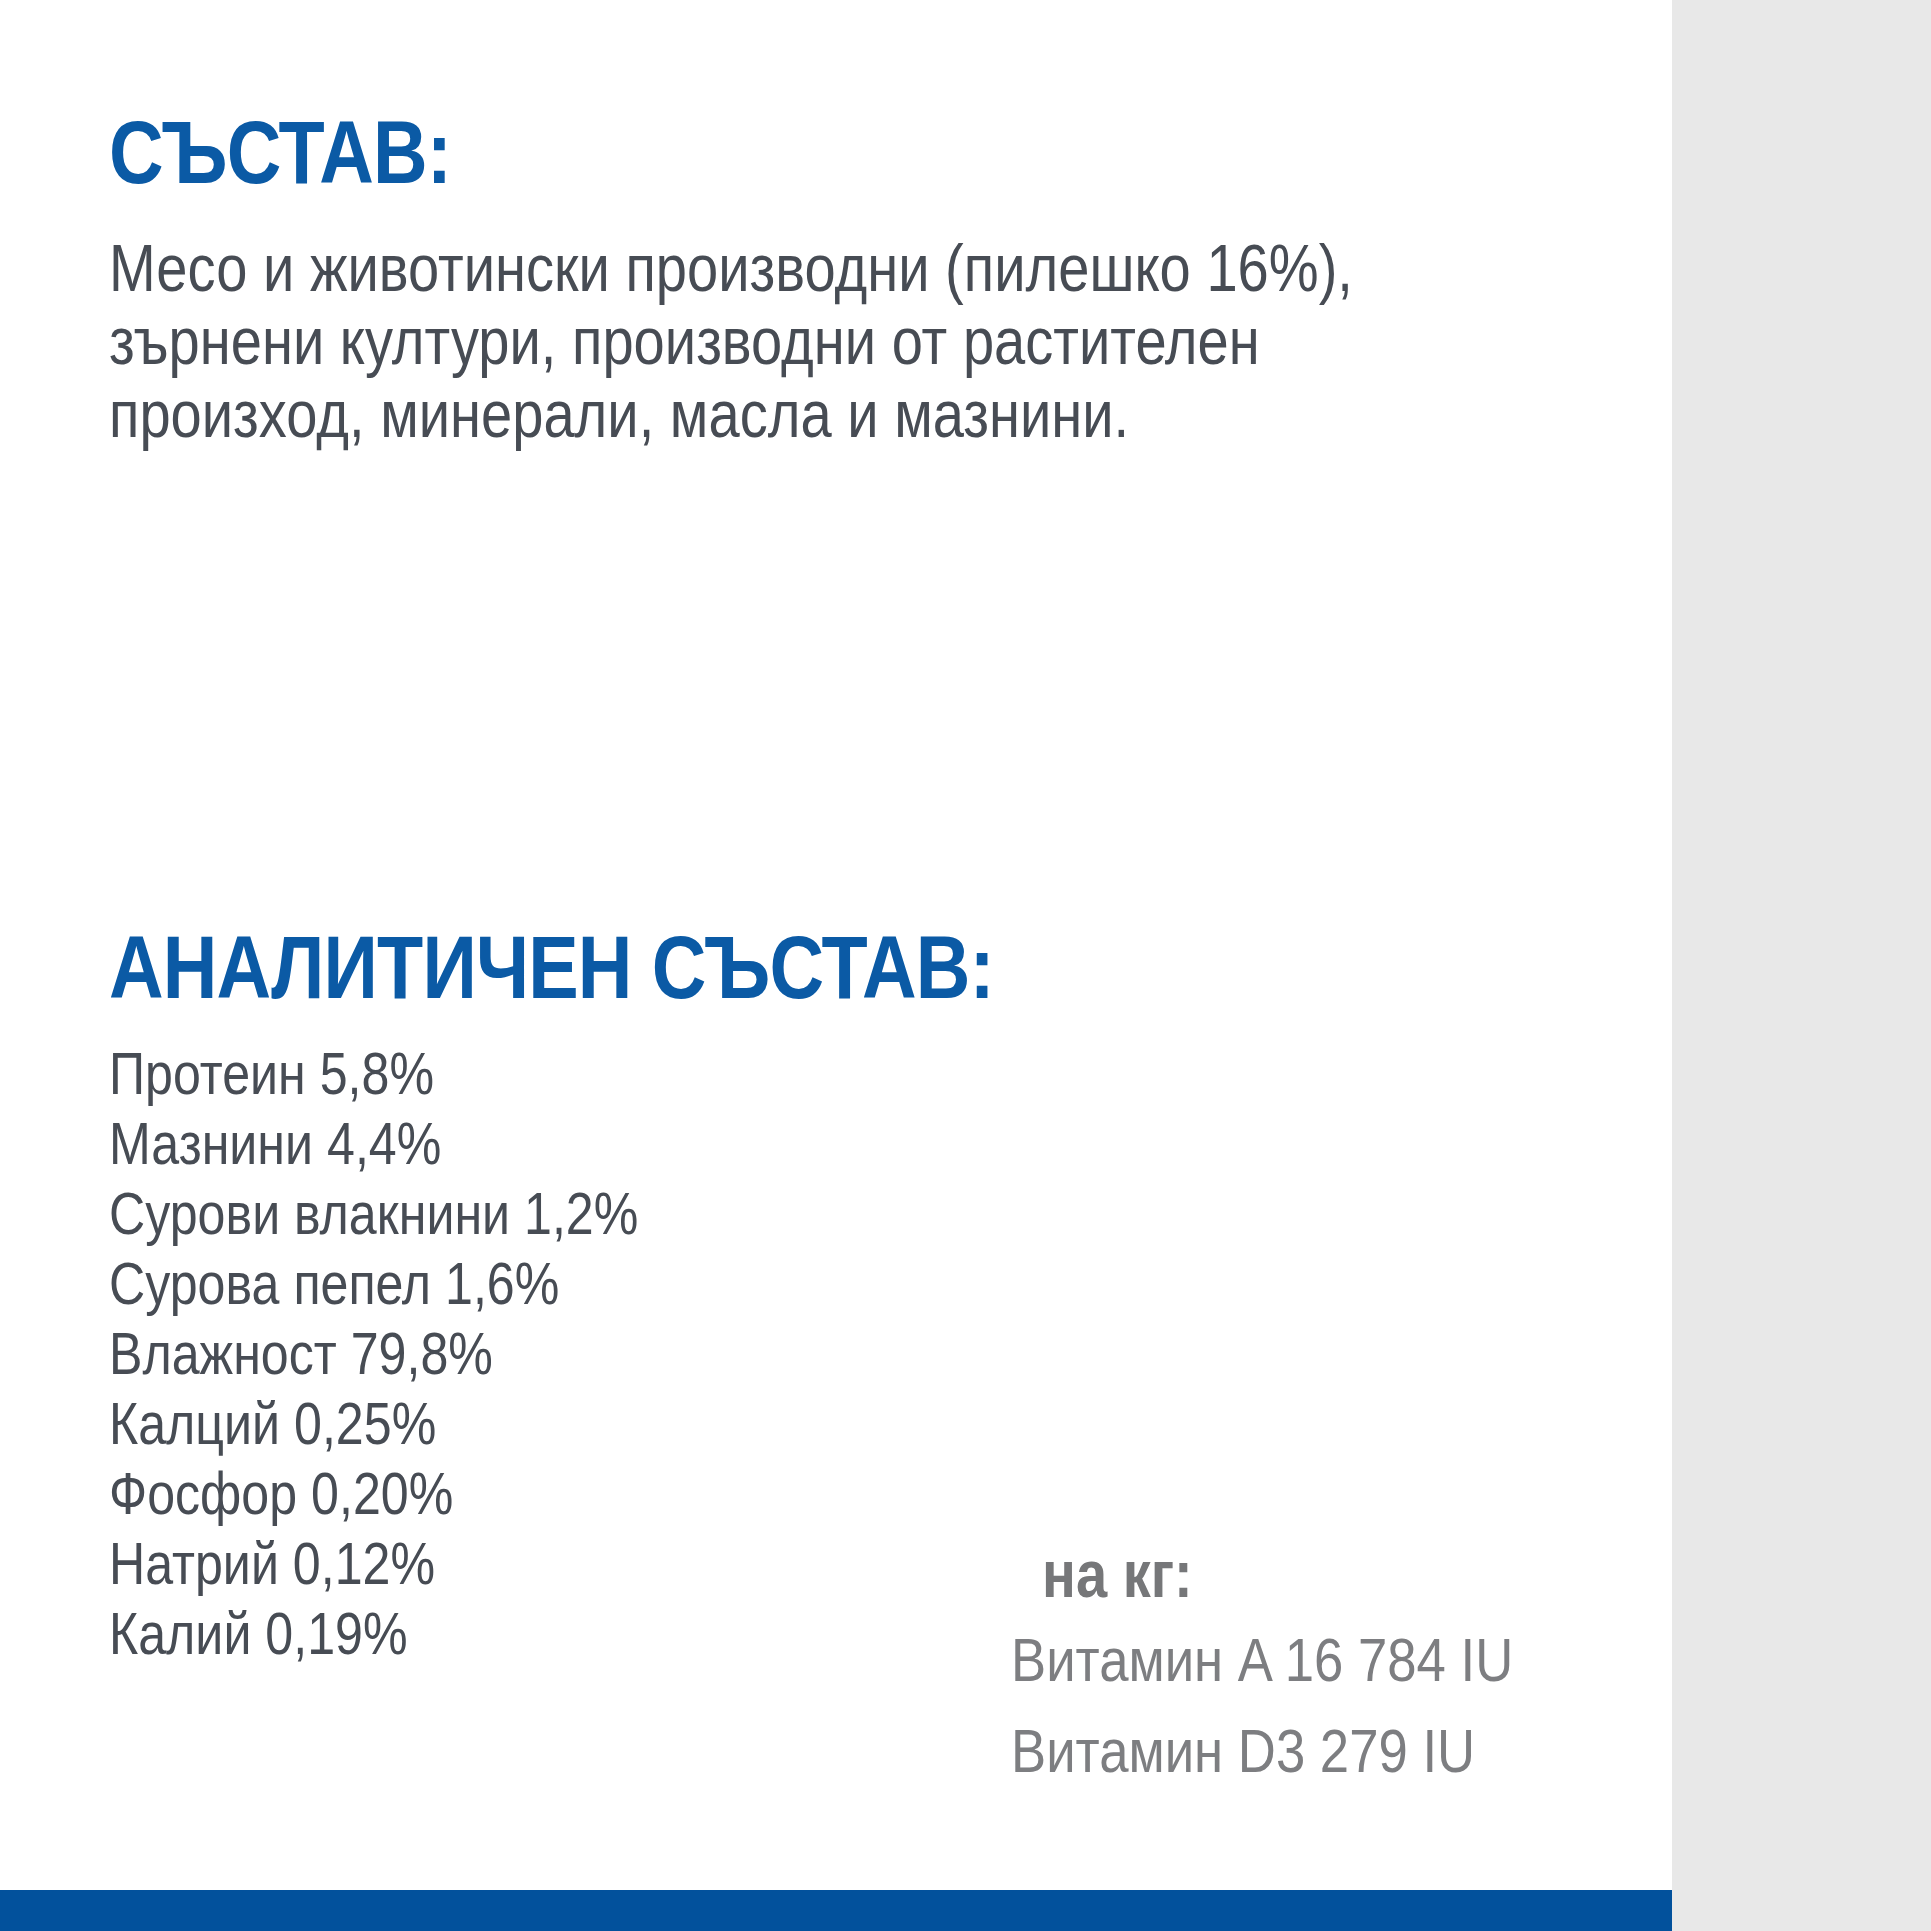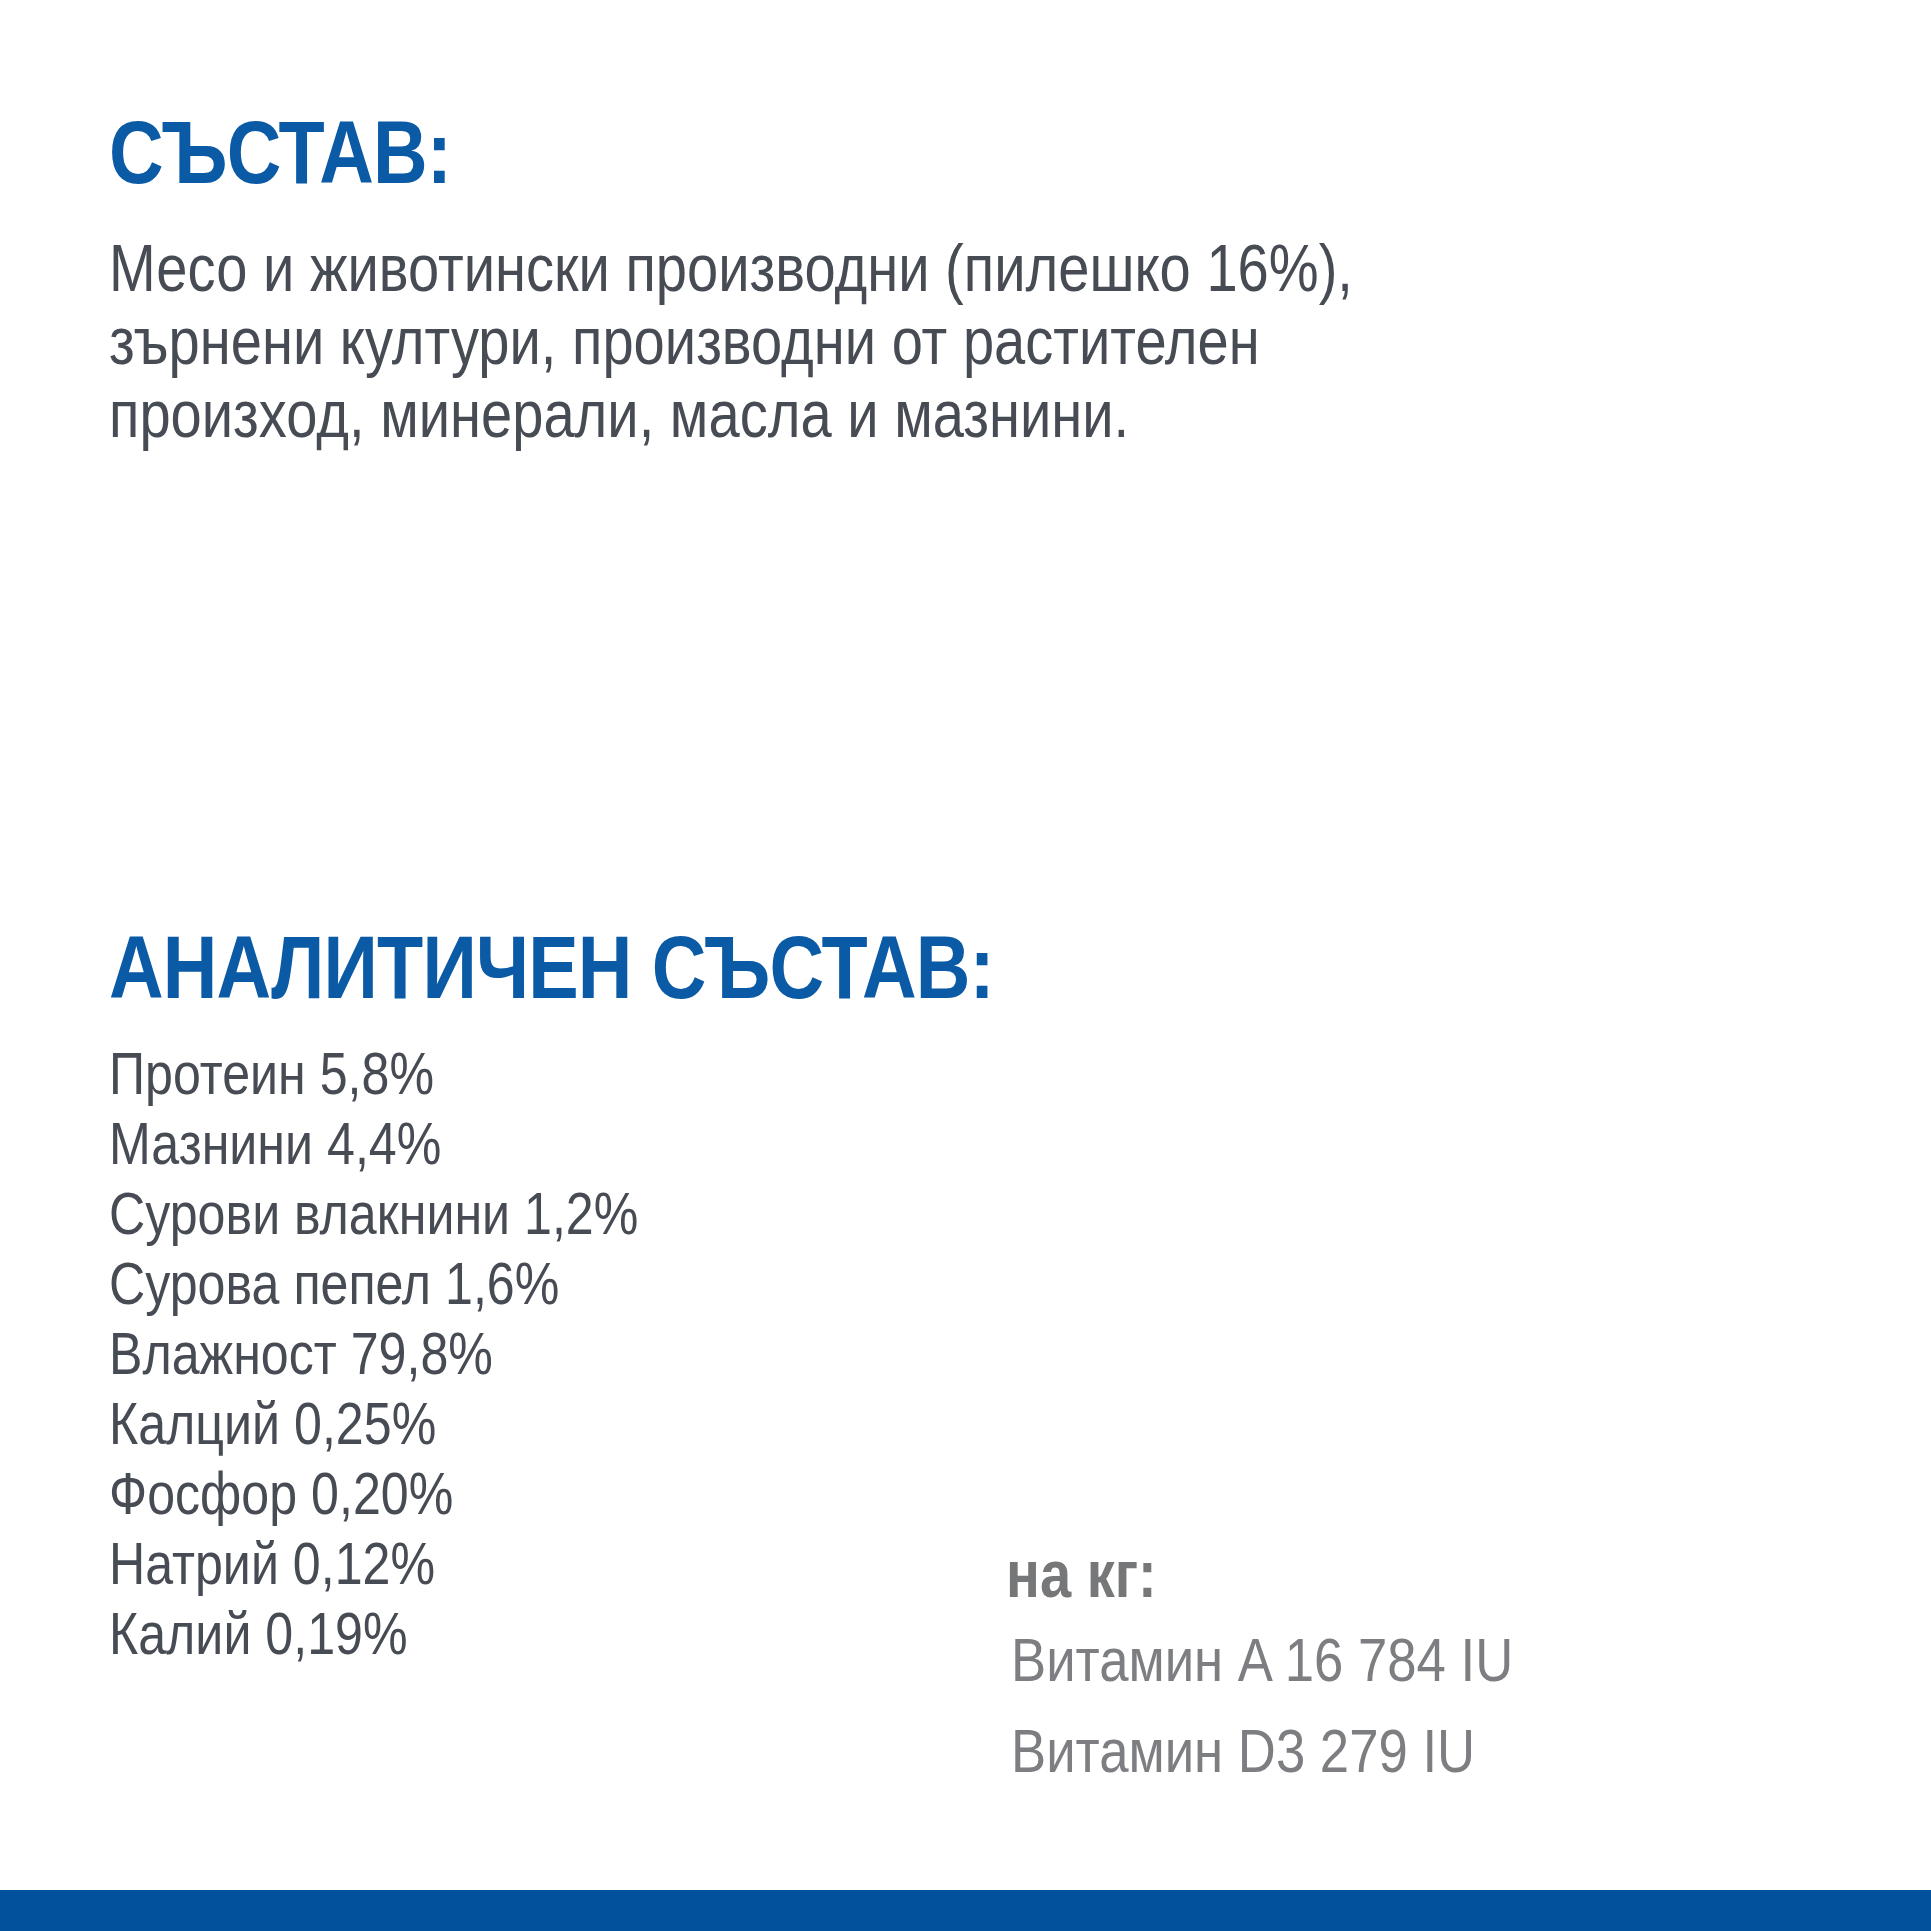--- a/index.html
+++ b/index.html
@@ -7,21 +7,21 @@
     --footer-blue:#02519c;
     --body-text:#474c54;
     --muted-gray-bold:#767779;
     --muted-gray:#7d7e81;
     --background:#ffffff;
   }
   *{margin:0;padding:0;box-sizing:border-box;}
   html,body{background:#e8e8e8;}
   .page{
     position:relative;
-    width:1931px;
+    width:1672px;
     height:1931px;
     background:var(--background);
     overflow:hidden;
     font-family:"Liberation Sans","DejaVu Sans",sans-serif;
   }
   
   .cond{display:inline-block;transform:scaleX(0.85);transform-origin:left top;white-space:nowrap;}
 
   .section-heading{
     color:var(--accent-blue);
@@ -42,21 +42,21 @@
   .analytical-heading{position:absolute;left:109px;top:923px;}
   .nutrient-list{
     position:absolute;left:109px;top:1039px;
     list-style:none;
     color:var(--body-text);
     font-size:59px;
     line-height:70px;
     font-weight:400;
   }
   .per-kg{
-    position:absolute;left:1006px;top:1541px;text-align:right;
+    position:absolute;left:1042px;top:1541px;text-align:right;
   }
   .per-kg-heading{
     color:var(--muted-gray-bold);
     font-size:66px;
     font-weight:700;
     line-height:1;
   }
   .vitamin-lines{
     position:absolute;left:1011px;top:1614px;
     color:var(--muted-gray);

